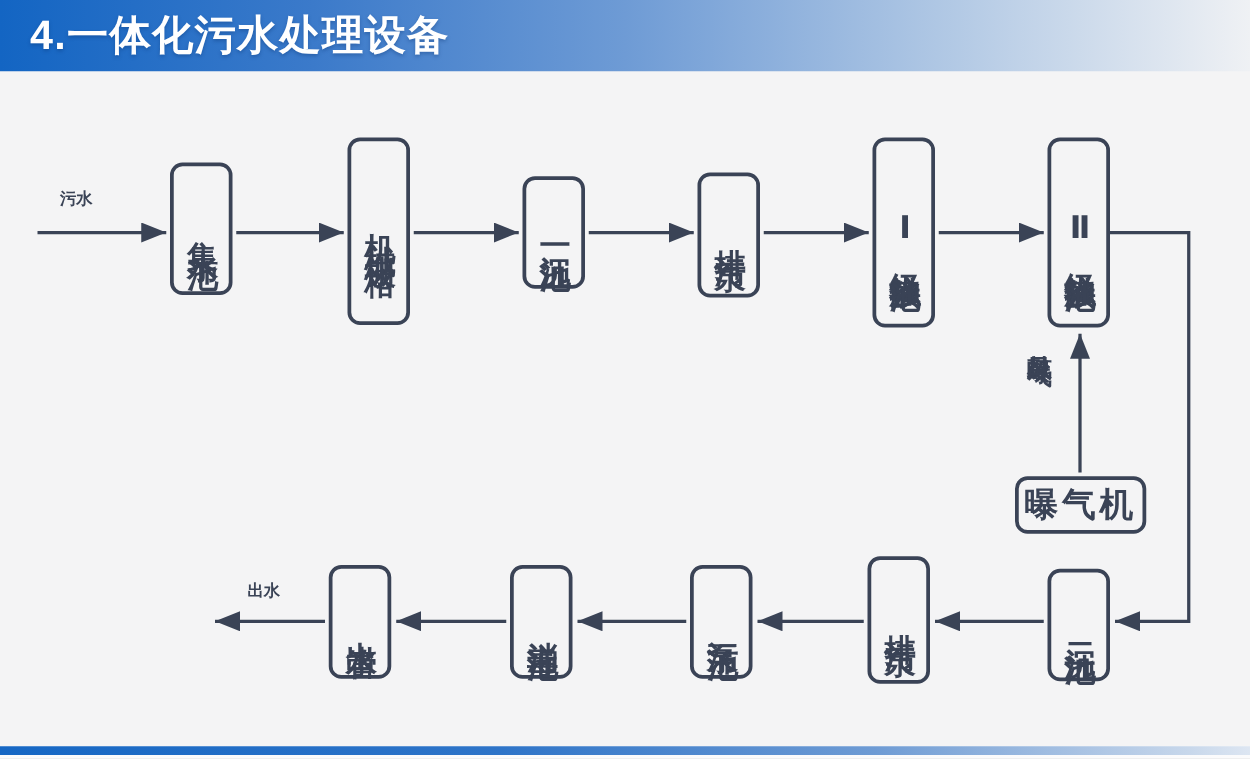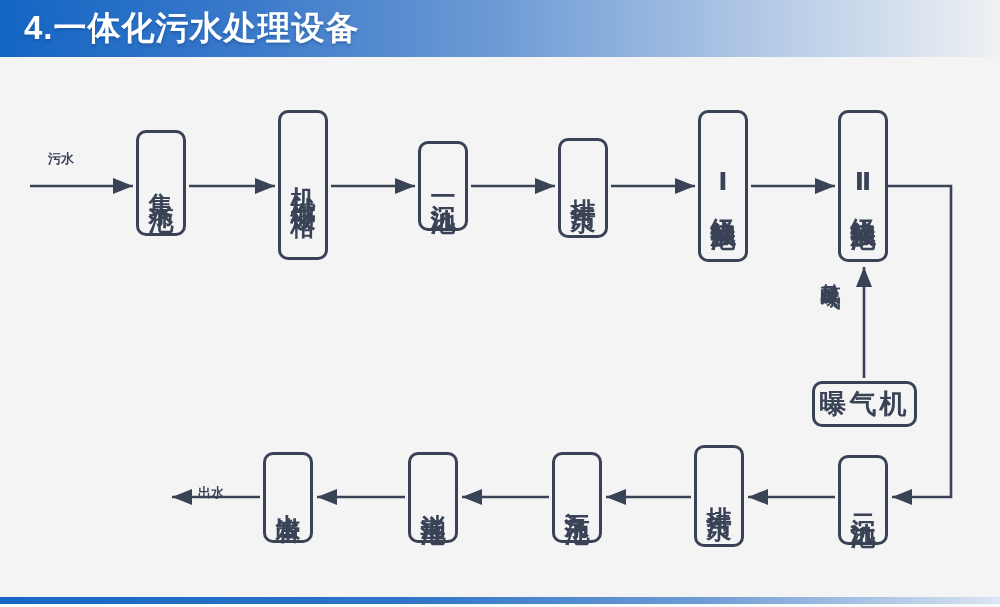--- a/index.html
+++ b/index.html
@@ -78,21 +78,21 @@
     <polyline points="888,186 951,186 951,497 892,497" marker-end="url(#ah)"></polyline>
     <line x1="864" y1="378" x2="864" y2="267" marker-end="url(#ah)"></line>
     <line x1="835" y1="497" x2="748" y2="497" marker-end="url(#ah)"></line>
     <line x1="691" y1="497" x2="606" y2="497" marker-end="url(#ah)"></line>
     <line x1="549" y1="497" x2="462" y2="497" marker-end="url(#ah)"></line>
     <line x1="405" y1="497" x2="317" y2="497" marker-end="url(#ah)"></line>
     <line x1="260" y1="497" x2="172" y2="497" marker-end="url(#ah)"></line>
   </svg>
 
   <div class="flow-label" style="left:48px;top:152px;">污水</div>
-  <div class="flow-label" style="left:198px;top:466px;margin-top:20px;">出水</div>
+  <div class="flow-label" style="left:198px;top:466px;">出水</div>
   <div class="flow-label v" style="left:821px;top:268px;height:100px;">鼓风曝气</div>
 
   <div class="node v" style="left:136px;top:130px;width:50px;height:106px;">
     <span style="letter-spacing:7px;">集水池</span>
   </div>
   <div class="node v" style="left:278px;top:110px;width:50px;height:150px;">
     <span style="letter-spacing:9px;">机械栅格</span>
   </div>
   <div class="node v" style="left:418px;top:141px;width:50px;height:90px;">
     <span style="letter-spacing:3px;">一沉池</span>

